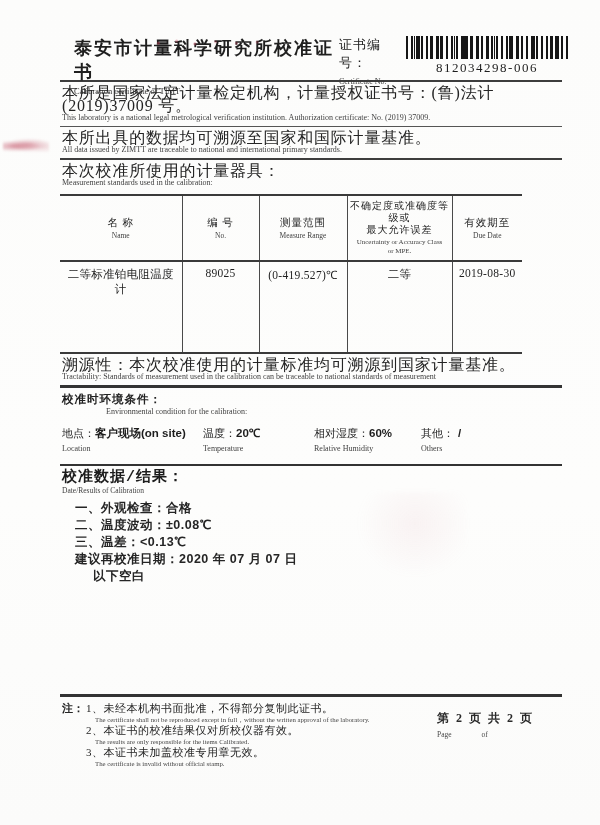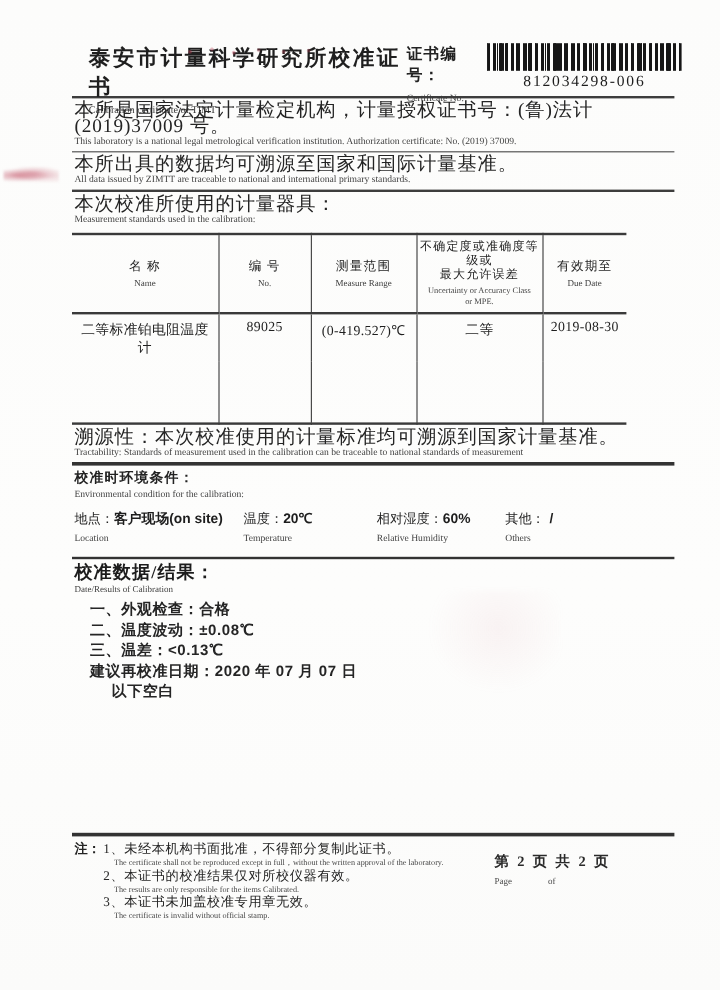--- a/index.html
+++ b/index.html
@@ -42,21 +42,21 @@
   }
   
   .header {
     display:flex; justify-content:space-between; align-items:flex-start;
     margin:36px 32px 0 62px; height:42px;
   }
   .title-block { padding-left:12px; }
   .title-cn { font-size:18px; font-weight:bold; letter-spacing:2px; color:#1f1f1f; }
   .title-en { font-size:8.5px; color:#3a3a3a; margin-top:2px; }
   .cert-block { display:flex; align-items:flex-start; }
-  .cert-label-cn { font-size:13px; font-weight:bold; letter-spacing:1px; color:#222; }
+  .cert-label-cn { font-size:13px; font-weight:normal; letter-spacing:1px; color:#222; }
   .cert-label-en { font-size:8px; color:#3a3a3a; margin-top:5px; }
   .barcode-wrap { margin-left:10px; width:162px; text-align:center; }
   .barcode {
     width:162px; height:23px;
     background:
       repeating-linear-gradient(90deg,#161616 0 2px, transparent 2px 5px),
       repeating-linear-gradient(90deg,#161616 0 1px, transparent 1px 8px),
       repeating-linear-gradient(90deg, transparent 0 11px, #161616 11px 14px, transparent 14px 23px);
   }
   .cert-no { font-size:13px; letter-spacing:1.5px; color:#1d1d1d; margin-top:1px; }
@@ -78,43 +78,43 @@
   .std-table th, .std-table td { border-left:1px solid #4a4a4a; padding:4px 2px; text-align:center; vertical-align:middle; }
   .std-table th:first-child, .std-table td:first-child { border-left:none; }
   .std-table thead th { border-bottom:2px solid #3a3a3a; height:46px; font-weight:normal; }
   .th-cn { font-size:10.5px; letter-spacing:1px; color:#242424; white-space:pre-line; line-height:12px; }
   .th-en { font-size:7.5px; color:#3f3f3f; white-space:pre-line; line-height:9px; margin-top:2px; }
   .std-table tbody td { vertical-align:top; padding-top:5px; font-size:11.5px; color:#1f1f1f; height:24px; letter-spacing:.3px; }
   .std-table tr.filler td { height:52px; }
   
   .env { margin-left:62px; margin-right:38px; padding-top:5px; }
   .env-heading-cn { font-size:11.5px; font-weight:bold; letter-spacing:1px; color:#222; line-height:13px; }
-  .env-heading-en { font-size:8px; color:#3f3f3f; line-height:10px; margin-top:1px; }
+  .env-heading-en { font-size:8px; color:#3f3f3f; line-height:10px; margin-top:1px;margin-left:44px; }
   .env-row { display:flex; margin-top:6px; }
   .env-row2 { display:flex; margin-top:3px; padding-bottom:11px; }
   .env-f1 { width:141px; } .env-f2 { width:111px; } .env-f3 { width:107px; } .env-f4 { flex:1; }
   .env-label { font-size:11px; color:#242424; }
   .env-value { font-family:"Liberation Sans", sans-serif; font-size:11.5px; font-weight:bold; color:#1d1d1d; }
   .env-en { font-size:8px; color:#3f3f3f; }
   
   .results { margin-left:62px; margin-right:38px; padding-top:3px; }
-  .res-heading-cn { font-size:15px; font-weight:bold; letter-spacing:1px; color:#1c1c1c; line-height:18px; font-family:Liberation Serif, serif; }
+  .res-heading-cn { font-size:15px; font-weight:bold; letter-spacing:1px; color:#1c1c1c; line-height:18px; font-family:Liberation Mono, monospace; }
   .res-heading-en { font-size:7.5px; color:#3f3f3f; line-height:8px; }
   .res-list { margin-top:5px; margin-left:13px; font-family:"Liberation Sans", sans-serif; }
   .res-item { font-size:12.5px; font-weight:bold; color:#252525; line-height:17px; letter-spacing:.5px; }
   .res-item .u-symbol { font-style:italic; font-family:"Liberation Serif", serif; }
   .res-blank { margin-left:18px; }
   
   .footer { position:absolute; left:0; top:694px; width:600px; }
   .footer .rule { margin-bottom:5px; }
   .notes { display:flex; margin-left:62px; width:380px; }
   .notes-prefix { width:24px; font-size:11px; font-weight:bold; color:#242424; line-height:13px; }
   .note-cn { font-size:11px; color:#242424; line-height:13px; letter-spacing:.5px; }
   .note-en { font-size:6.8px; color:#464646; line-height:9px; margin-left:9px; }
-  .pagination { position:absolute; left:412px; top:16px; }
+  .pagination { position:absolute; left:437px; top:16px; }
   .pag-cn { font-size:12px; font-weight:bold; letter-spacing:2px; color:#2a2a2a; }
   .pag-en { display:flex; font-size:7.5px; color:#4a4a4a; margin-top:3px; }
   .pag-of { margin-left:30px; }
 </style>
 </head>
 <body>
 
 <div class="page">
 
   <div class="speckle-top"></div>

